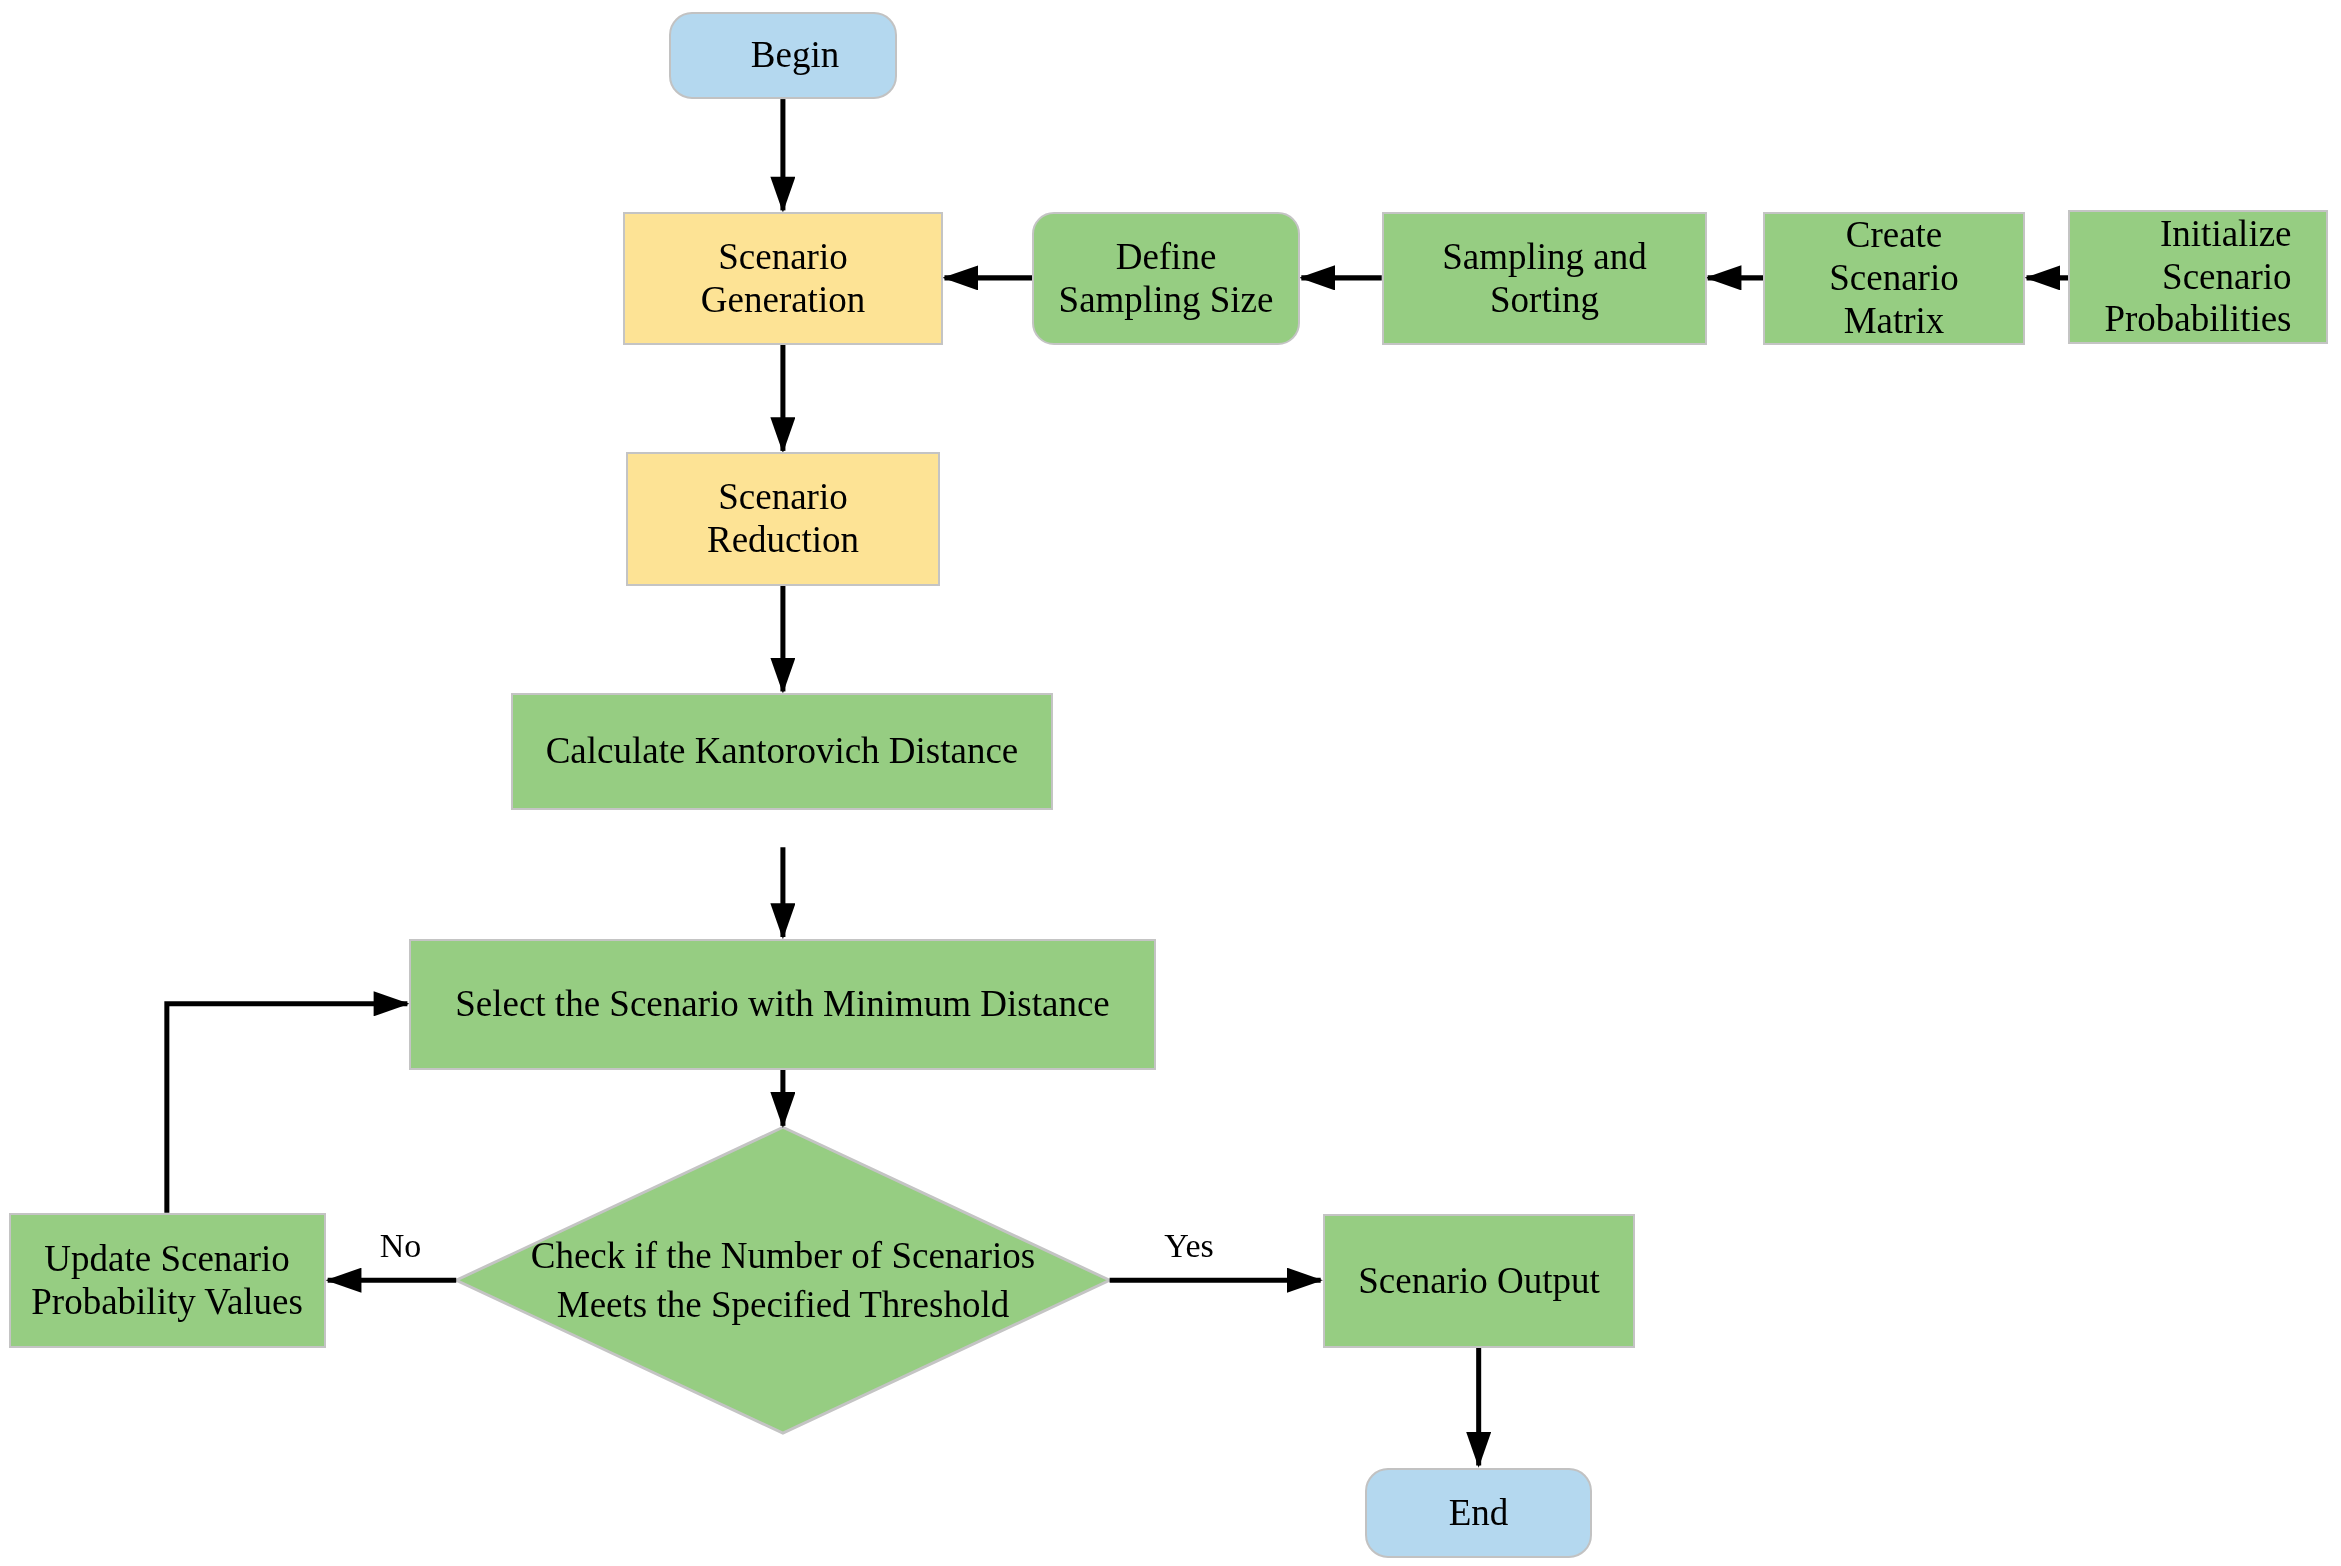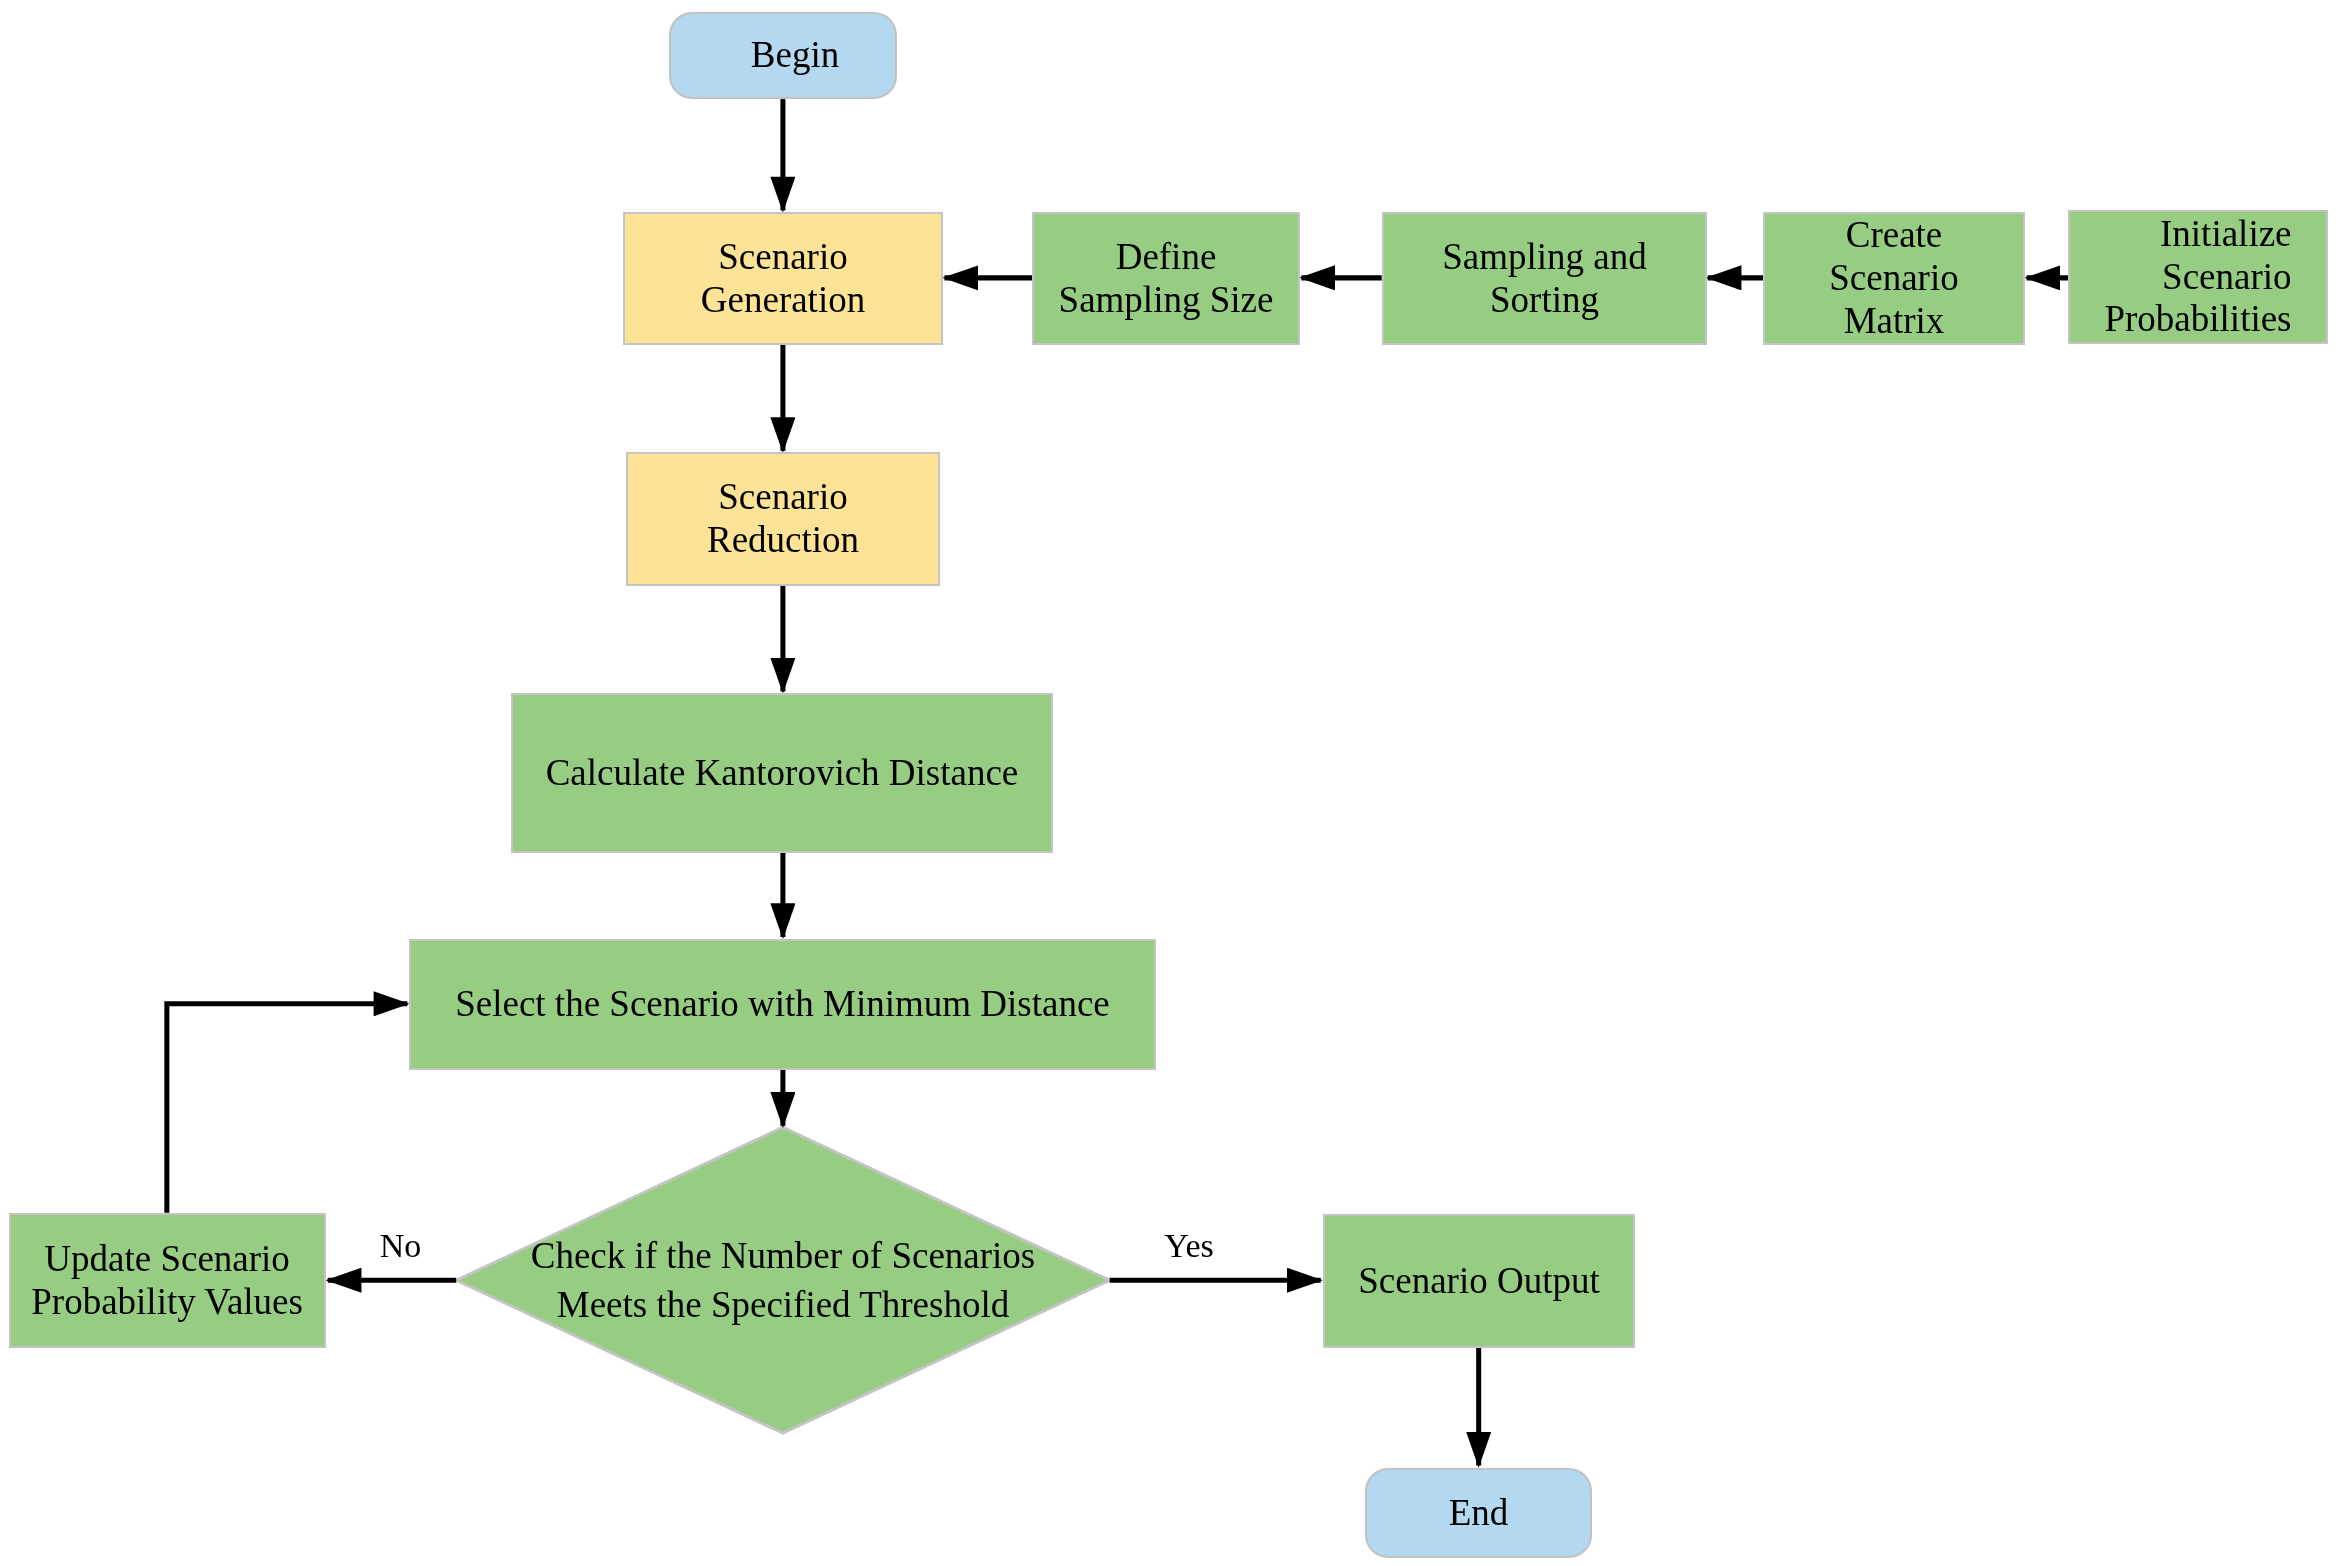--- a/index.html
+++ b/index.html
@@ -68,26 +68,26 @@
     display: flex;
     align-items: center;
     justify-content: center;
     text-align: right;
     font-size: 34px;
     background: transparent;
   }
   
   .n-begin        { left: 669px;  top: 12.2px;   width: 228px;  height: 87px; padding-left: 24px; }
   .n-gen          { left: 623px;  top: 212px;  width: 320px;  height: 133px; }
-  .n-define       { left: 1032px; top: 212px;  width: 268px;  height: 133px; }
+  .n-define       { left: 1032px; top: 212px;  width: 268px;  height: 133px; border-radius: 22px; }
   .n-sampling     { left: 1382px; top: 212px;  width: 325px;  height: 133px; }
   .n-create       { left: 1763px; top: 212px;  width: 262px;  height: 133px; }
   .n-init         { left: 2068px; top: 210px;  width: 260px;  height: 134px; text-align: right; }
   .n-reduction    { left: 626px;  top: 452px;  width: 314px;  height: 134px; }
-  .n-calc         { left: 511px;  top: 693px;  width: 542px;  height: 160px; }
+  .n-calc         { left: 511px;  top: 693px;  width: 542px;  height: 117px; }
   .n-select       { left: 409px;  top: 939px; width: 747px; height: 131px; text-align: right; }
   .n-update       { left: 8.6px;   top: 1213px; width: 317px;  height: 135px; }
   .n-output       { left: 1323px; top: 1214px; width: 312px;  height: 134px; }
   .n-end          { left: 1365px; top: 1468px; width: 227px;  height: 90px; }
   .n-decision-lbl { left: 474px;  top: 1185px; width: 618px;  height: 191px; }
   .lbl-no         { left: 356px;  top: 1223px; width: 89px;  height: 45px;  }
   .lbl-yes        { left: 1133px; top: 1223px; width: 112px;  height: 45px;  }
 </style>
 </head>
 <body>

